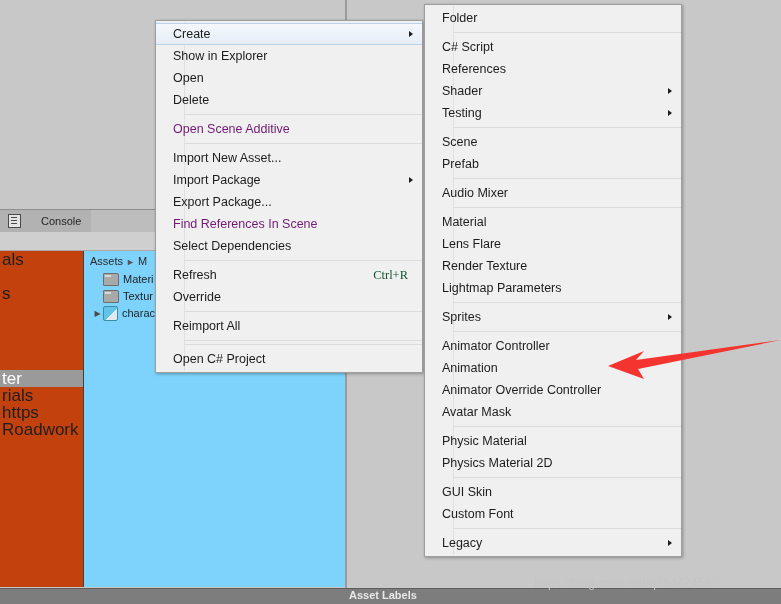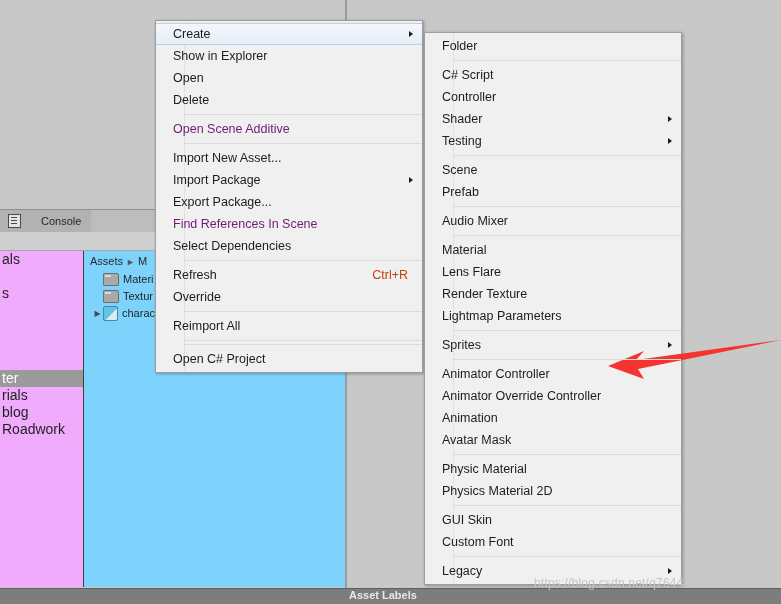--- a/index.html
+++ b/index.html
@@ -79,23 +79,23 @@
     background: #cfcfcf;
     border-bottom: 1px solid #a8a8a8;
   }
 
   
   #project-tree {
     position: absolute;
     left: 0; top: 19px;
     width: 83px;
     bottom: 0;
-    background: #f0abfc;
+    background: #c2410c;
     border-right: 6px solid #404040;
-    font-size: 14px;
+    font-size: 17px;
     color: #1f1f1f;
   }
   .tree-row {
     height: 17px;
     line-height: 17px;
     padding-left: 2px;
     white-space: nowrap;
     overflow: hidden;
   }
   .tree-row.selected {
@@ -217,21 +217,22 @@
     background: linear-gradient(to bottom, #f4f8fc 0%, #e6eef8 100%);
     border-top: 1px solid #b8d2ea;
     border-bottom: 1px solid #b8d2ea;
     height: 22px;
     line-height: 20px;
   }
   .ctx-item .shortcut {
     position: absolute;
     right: 14px;
     top: 0;
-    color: #c2410c;
+    color: #14532d;
+    font-family: Liberation Serif, serif;
   }
   .ctx-item .submenu-arrow {
     position: absolute;
     right: 9px;
     top: 50%;
     transform: translateY(-50%);
     width: 0; height: 0;
     border-left: 4px solid #1c1c1c;
     border-top: 3.5px solid transparent;
     border-bottom: 3.5px solid transparent;
@@ -242,21 +243,21 @@
     margin: 3px 0 3px 28px;
     position: relative;
     z-index: 2;
   }
 
   #menu-main {
     left: 155px; top: 20px;
     width: 268px;
   }
   #menu-create {
-    left: 424px; top: 32px;
+    left: 424px; top: 4px;
     width: 258px;
   }
   #menu-create .ctx-item {
     height: 22px;
     line-height: 22px;
   }
 
   
   #red-arrow {
     position: absolute;
@@ -296,21 +297,21 @@
     <div id="project-tree">
       <div class="tree-row">als</div>
       <div class="tree-row"></div>
       <div class="tree-row">s</div>
       <div class="tree-row"></div>
       <div class="tree-row"></div>
       <div class="tree-row"></div>
       <div class="tree-row"></div>
       <div class="tree-row selected">ter</div>
       <div class="tree-row">rials</div>
-      <div class="tree-row">blog</div>
+      <div class="tree-row">https</div>
       <div class="tree-row">Roadwork</div>
     </div>
 
     <div id="project-content">
       <div id="breadcrumb">
         <span>Assets</span><span class="sep">►</span><span>M</span>
       </div>
 
       <div class="asset-row">
         <span class="foldout"></span>
@@ -407,21 +408,21 @@
 
   <div class="ctx-item">
     <span>Folder</span>
   </div>
   <div class="ctx-sep"></div>
 
   <div class="ctx-item">
     <span>C# Script</span>
   </div>
   <div class="ctx-item">
-    <span>Controller</span>
+    <span>References</span>
   </div>
   <div class="ctx-item">
     <span>Shader</span>
     <span class="submenu-arrow"></span>
   </div>
   <div class="ctx-item">
     <span>Testing</span>
     <span class="submenu-arrow"></span>
   </div>
   <div class="ctx-sep"></div>
@@ -456,24 +457,24 @@
   <div class="ctx-item">
     <span>Sprites</span>
     <span class="submenu-arrow"></span>
   </div>
   <div class="ctx-sep"></div>
 
   <div class="ctx-item">
     <span>Animator Controller</span>
   </div>
   <div class="ctx-item">
+    <span>Animation</span>
+  </div>
+  <div class="ctx-item">
     <span>Animator Override Controller</span>
-  </div>
-  <div class="ctx-item">
-    <span>Animation</span>
   </div>
   <div class="ctx-item">
     <span>Avatar Mask</span>
   </div>
   <div class="ctx-sep"></div>
 
   <div class="ctx-item">
     <span>Physic Material</span>
   </div>
   <div class="ctx-item">

